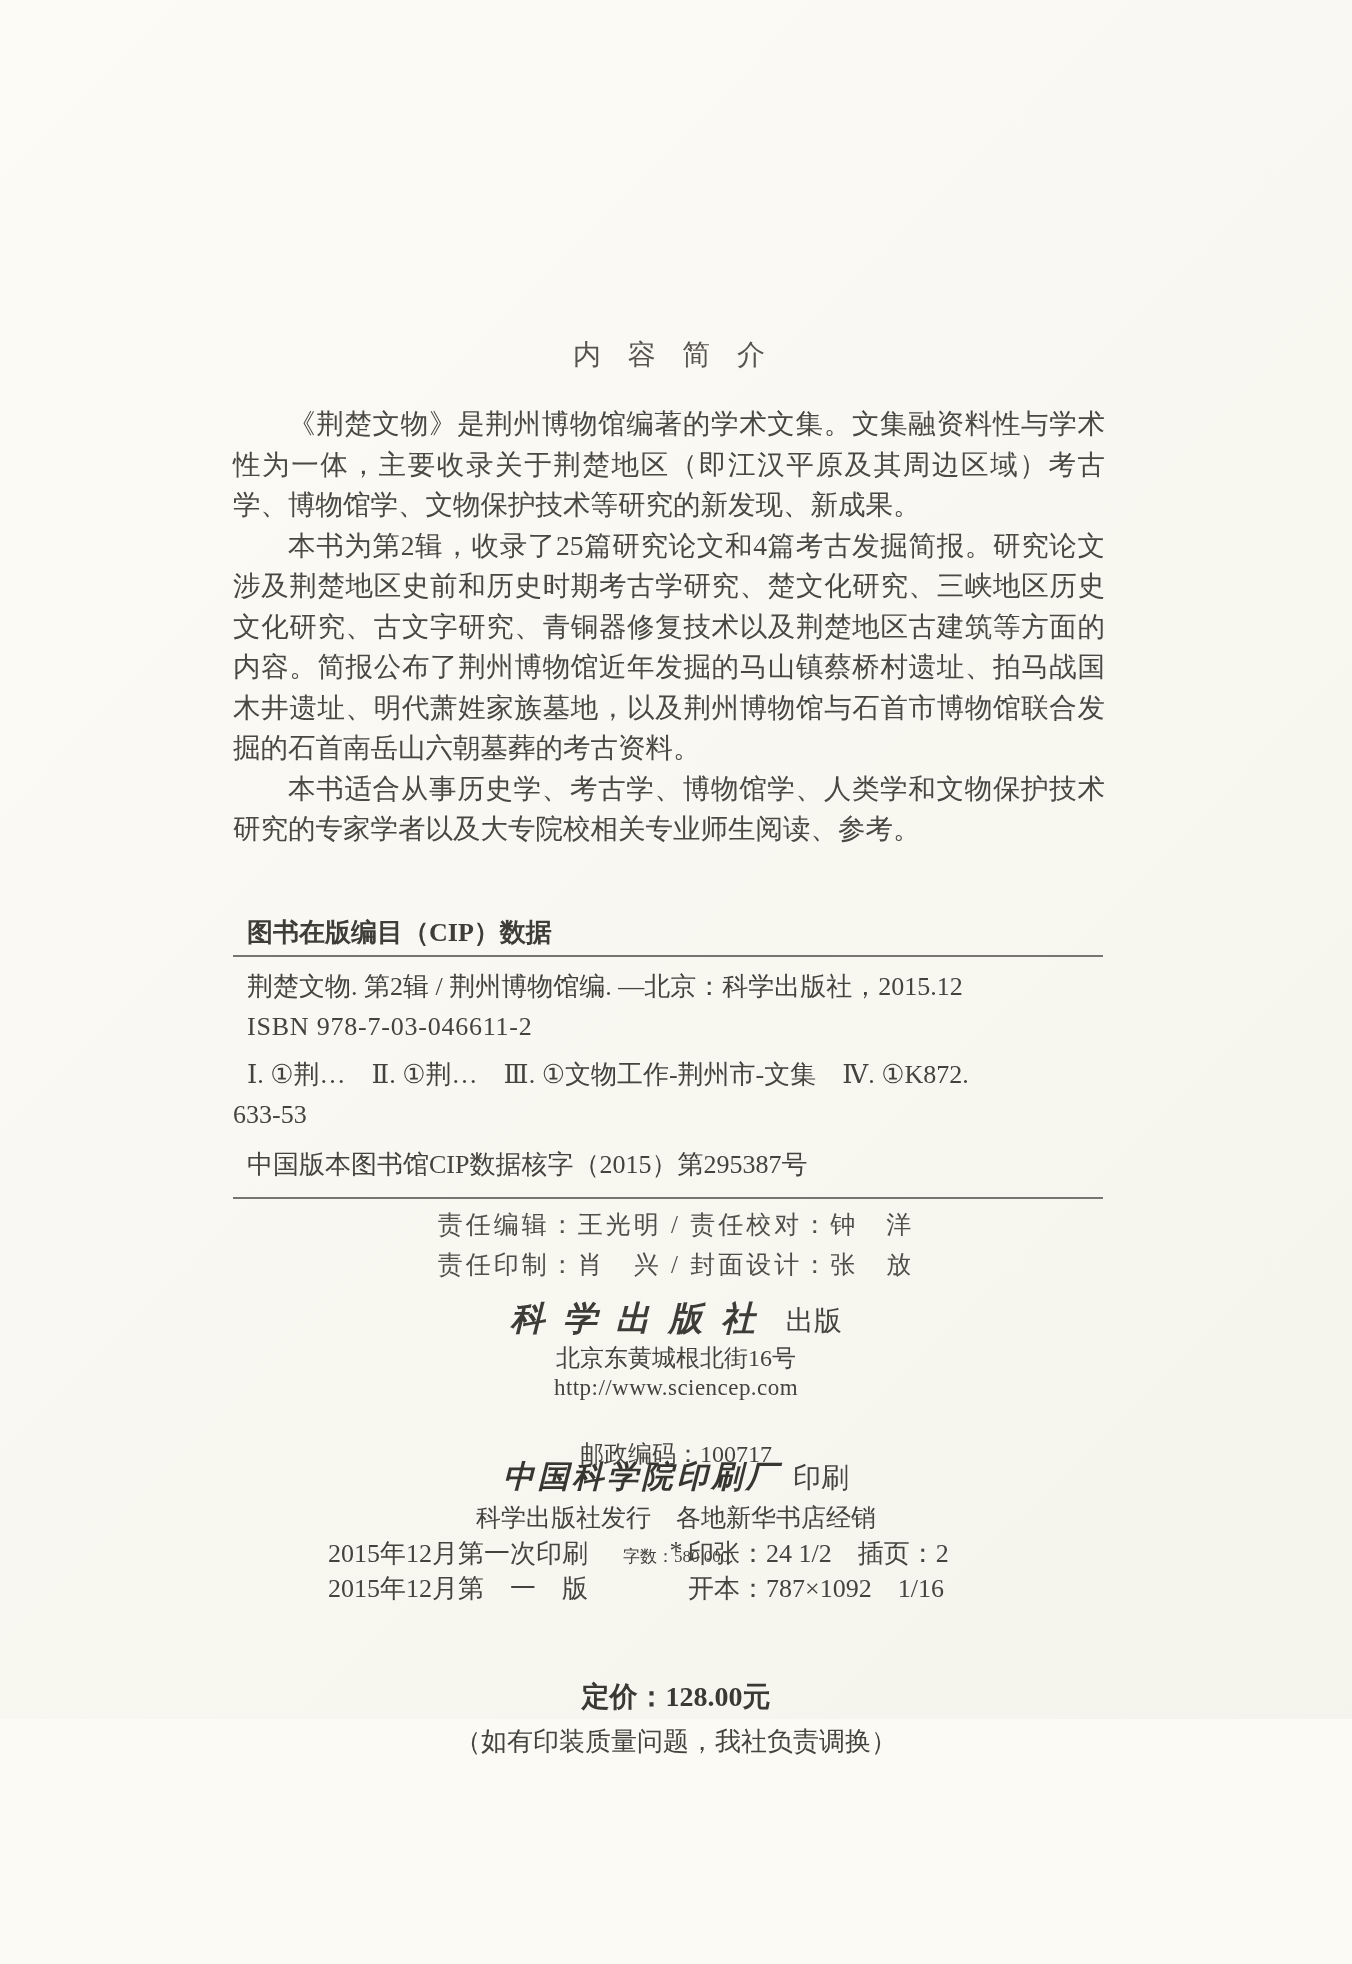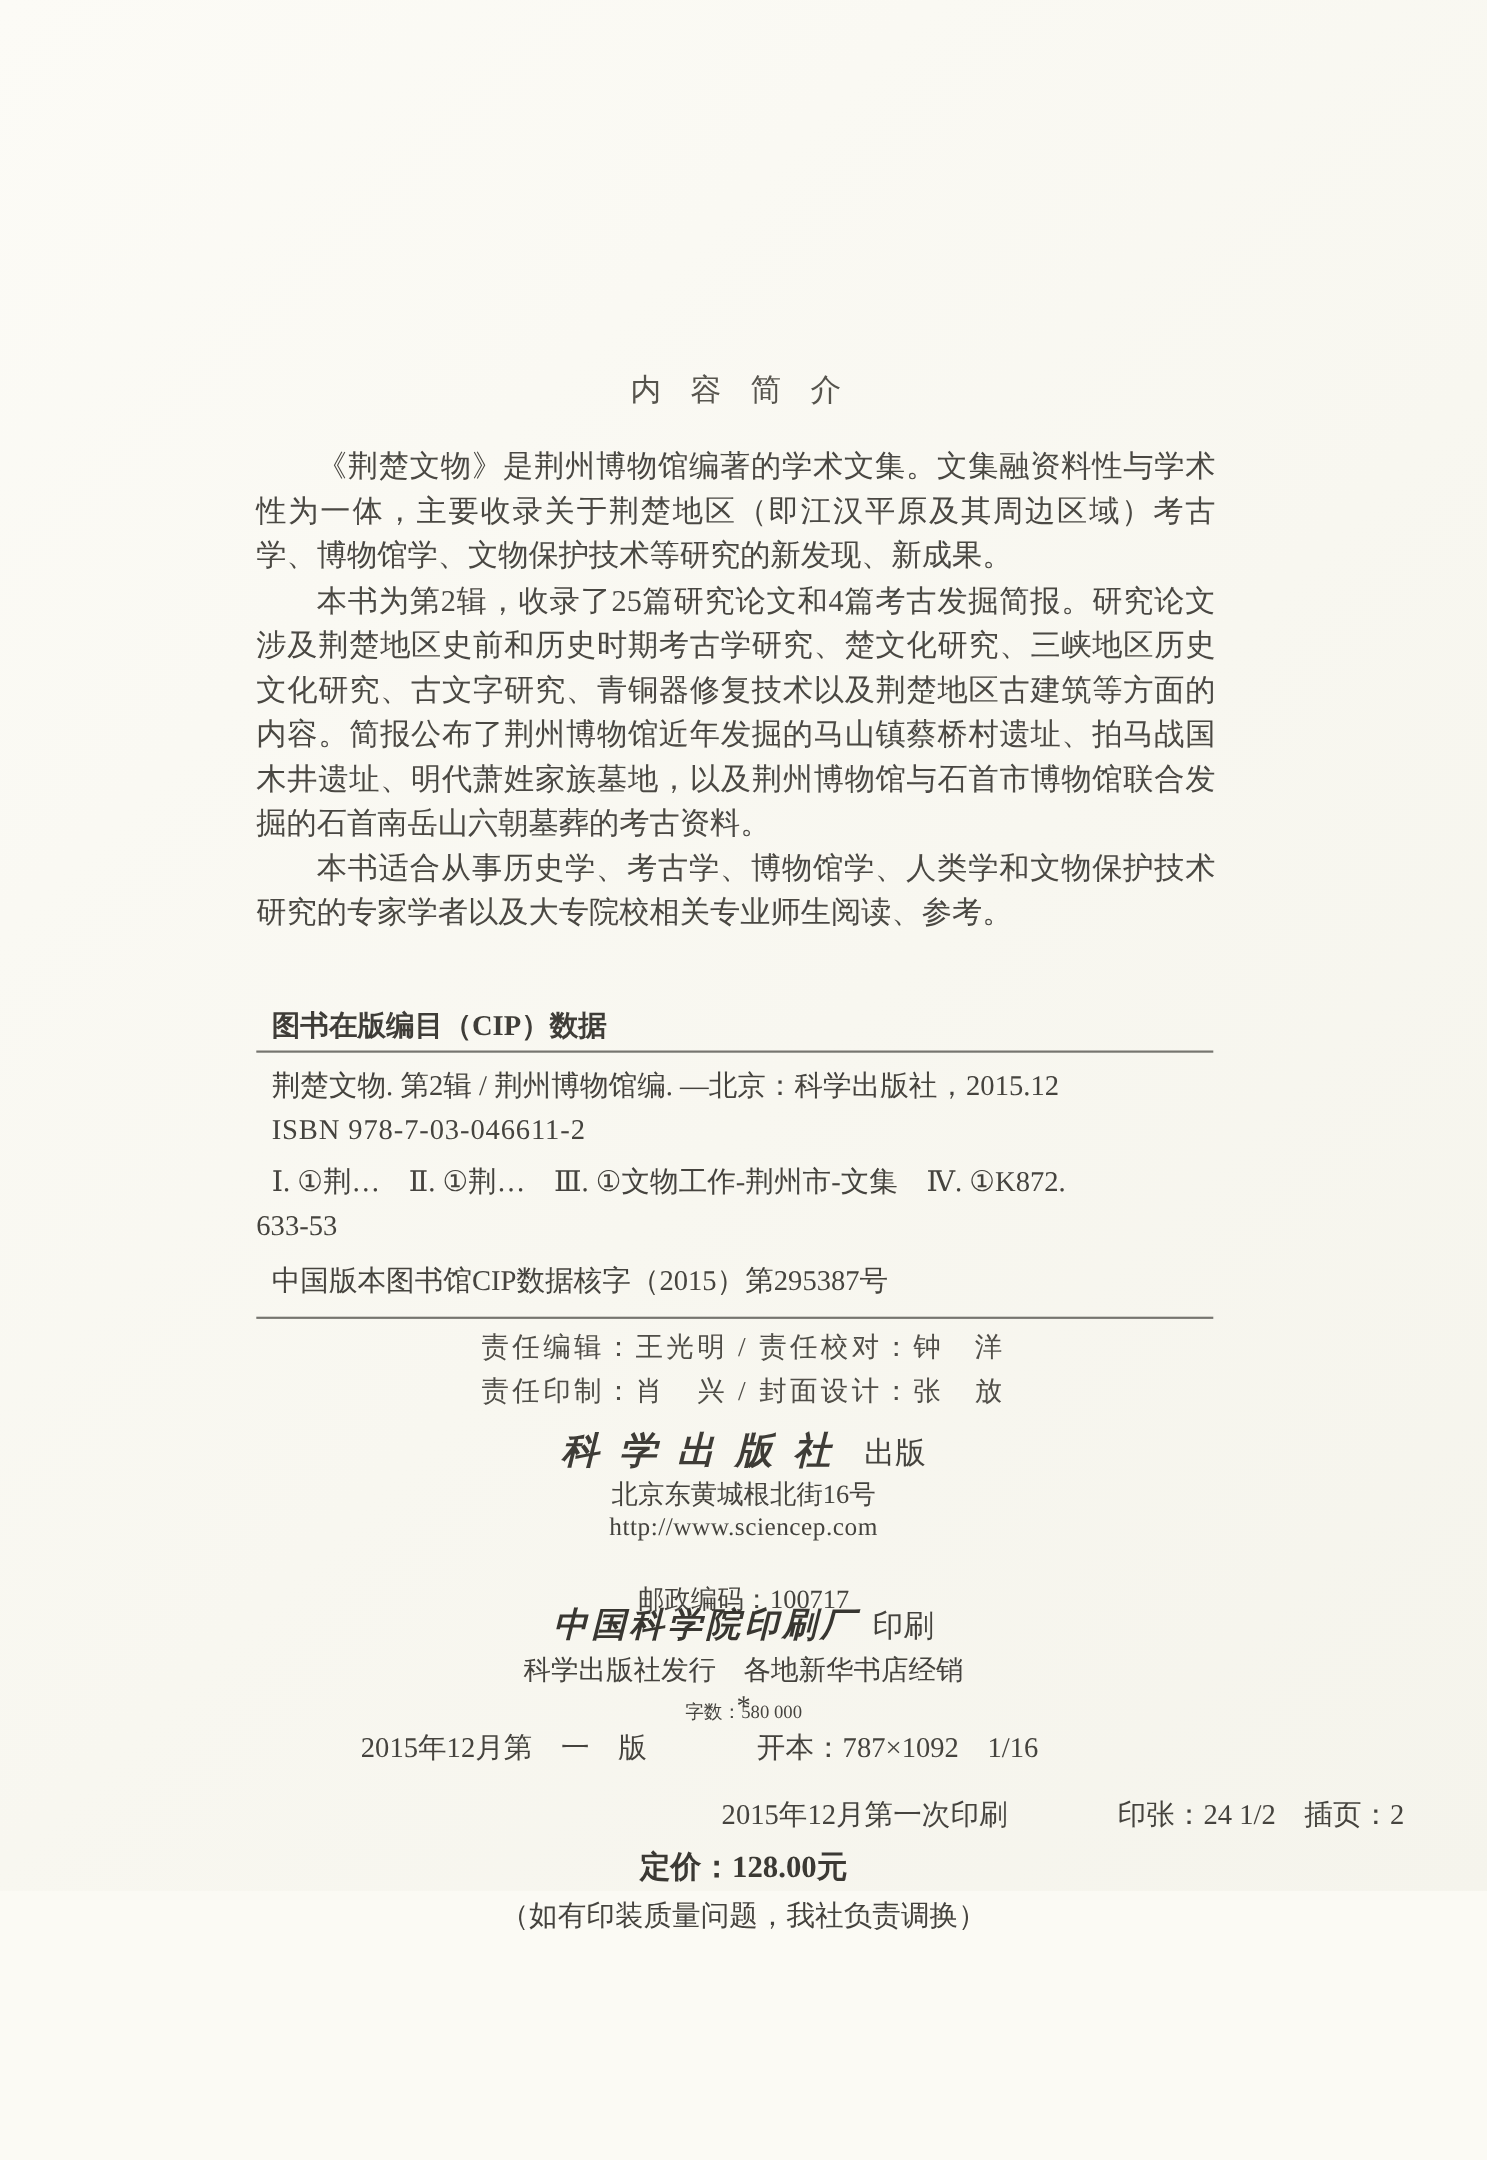--- a/index.html
+++ b/index.html
@@ -74,21 +74,21 @@
   .distribution { top: 1501px; font-size: 25px; }
   .separator-star { top: 1536px; font-size: 26px; color: #45433e; }
   .two-col {
     position: absolute; left: 0; width: 1352px;
     display: flex; justify-content: center; gap: 48px;
     font-size: 26px; color: #45433e; font-family: Liberation Serif, serif;
   }
   .two-col .col-left  { width: 312px; text-align: left; }
   .two-col .col-right { width: 336px; text-align: left; }
   .edition-row    { top: 1571px; }
-  .impression-row { top: 1632px; justify-content: flex-end; }
+  .impression-row { top: 1536px; }
   .word-count { top: 1545px; font-size: 17px; }
   .price-line { top: 1678px; font-size: 28px; font-weight: bold; color: #3b3934; }
   .note-line  { top: 1724px; font-size: 26px; }
 </style>
 </head>
 <body>
 
 <div class="page">
 
   <h1 class="intro-title">内容简介</h1>

